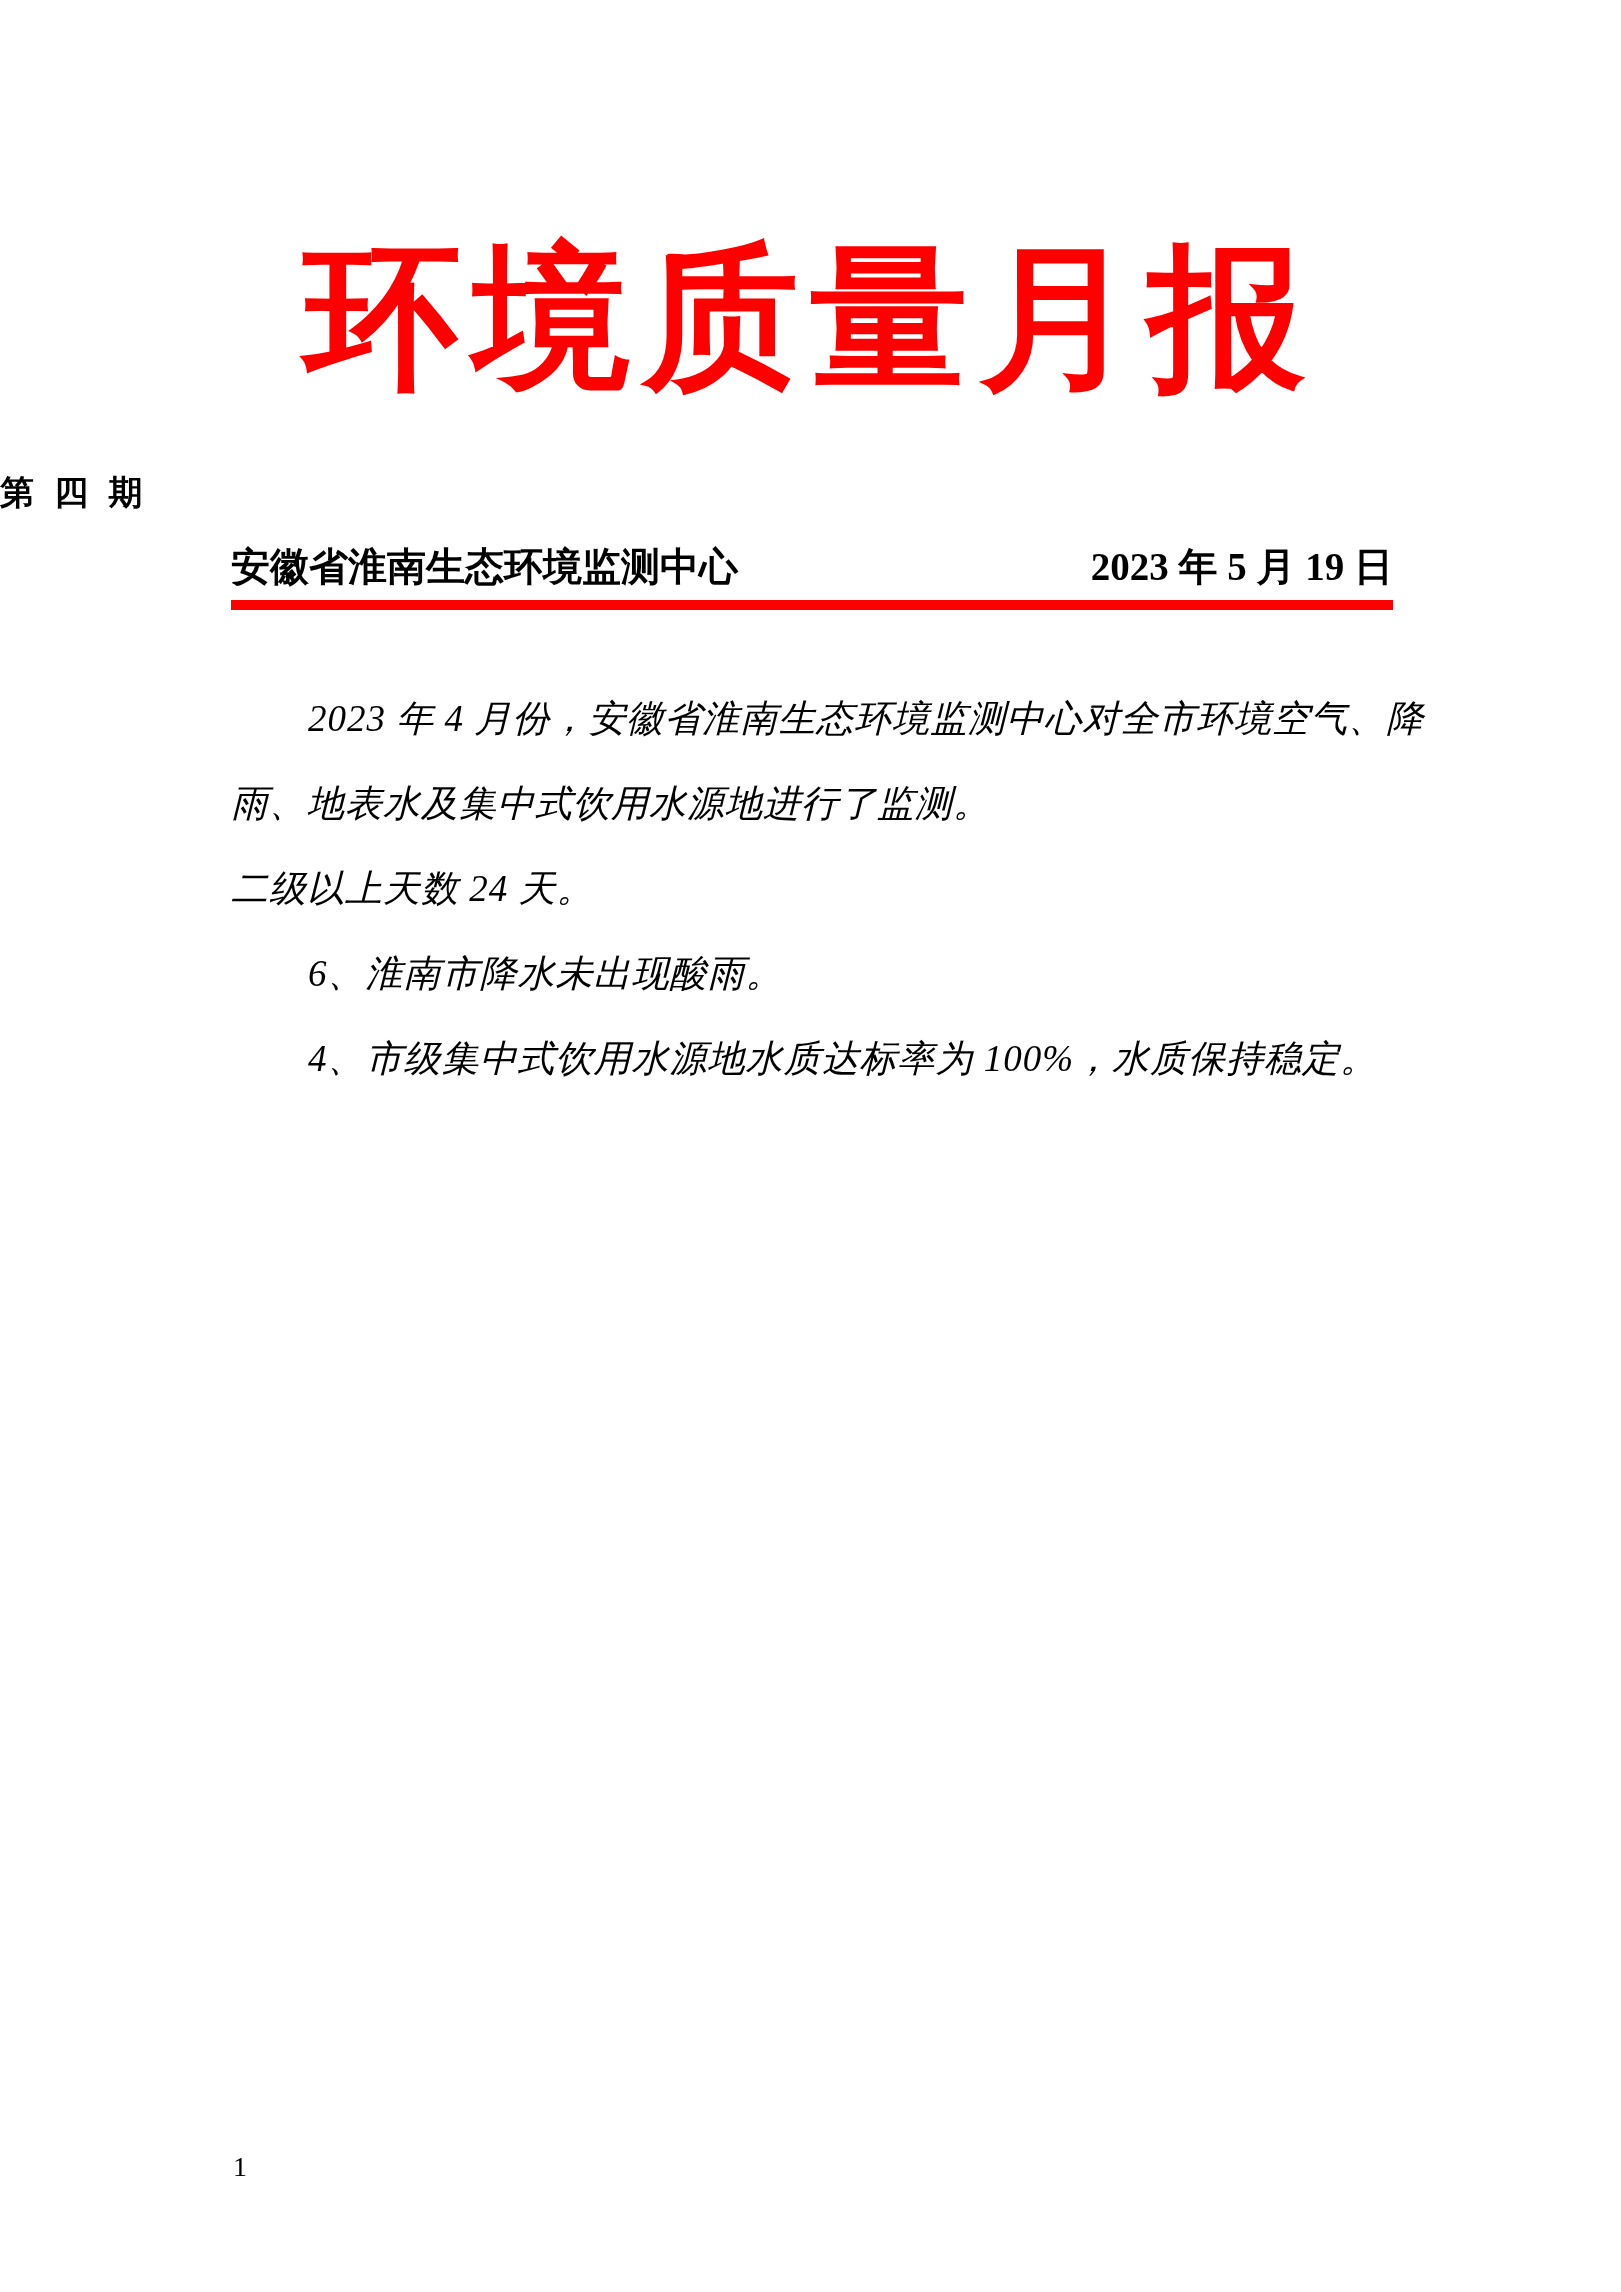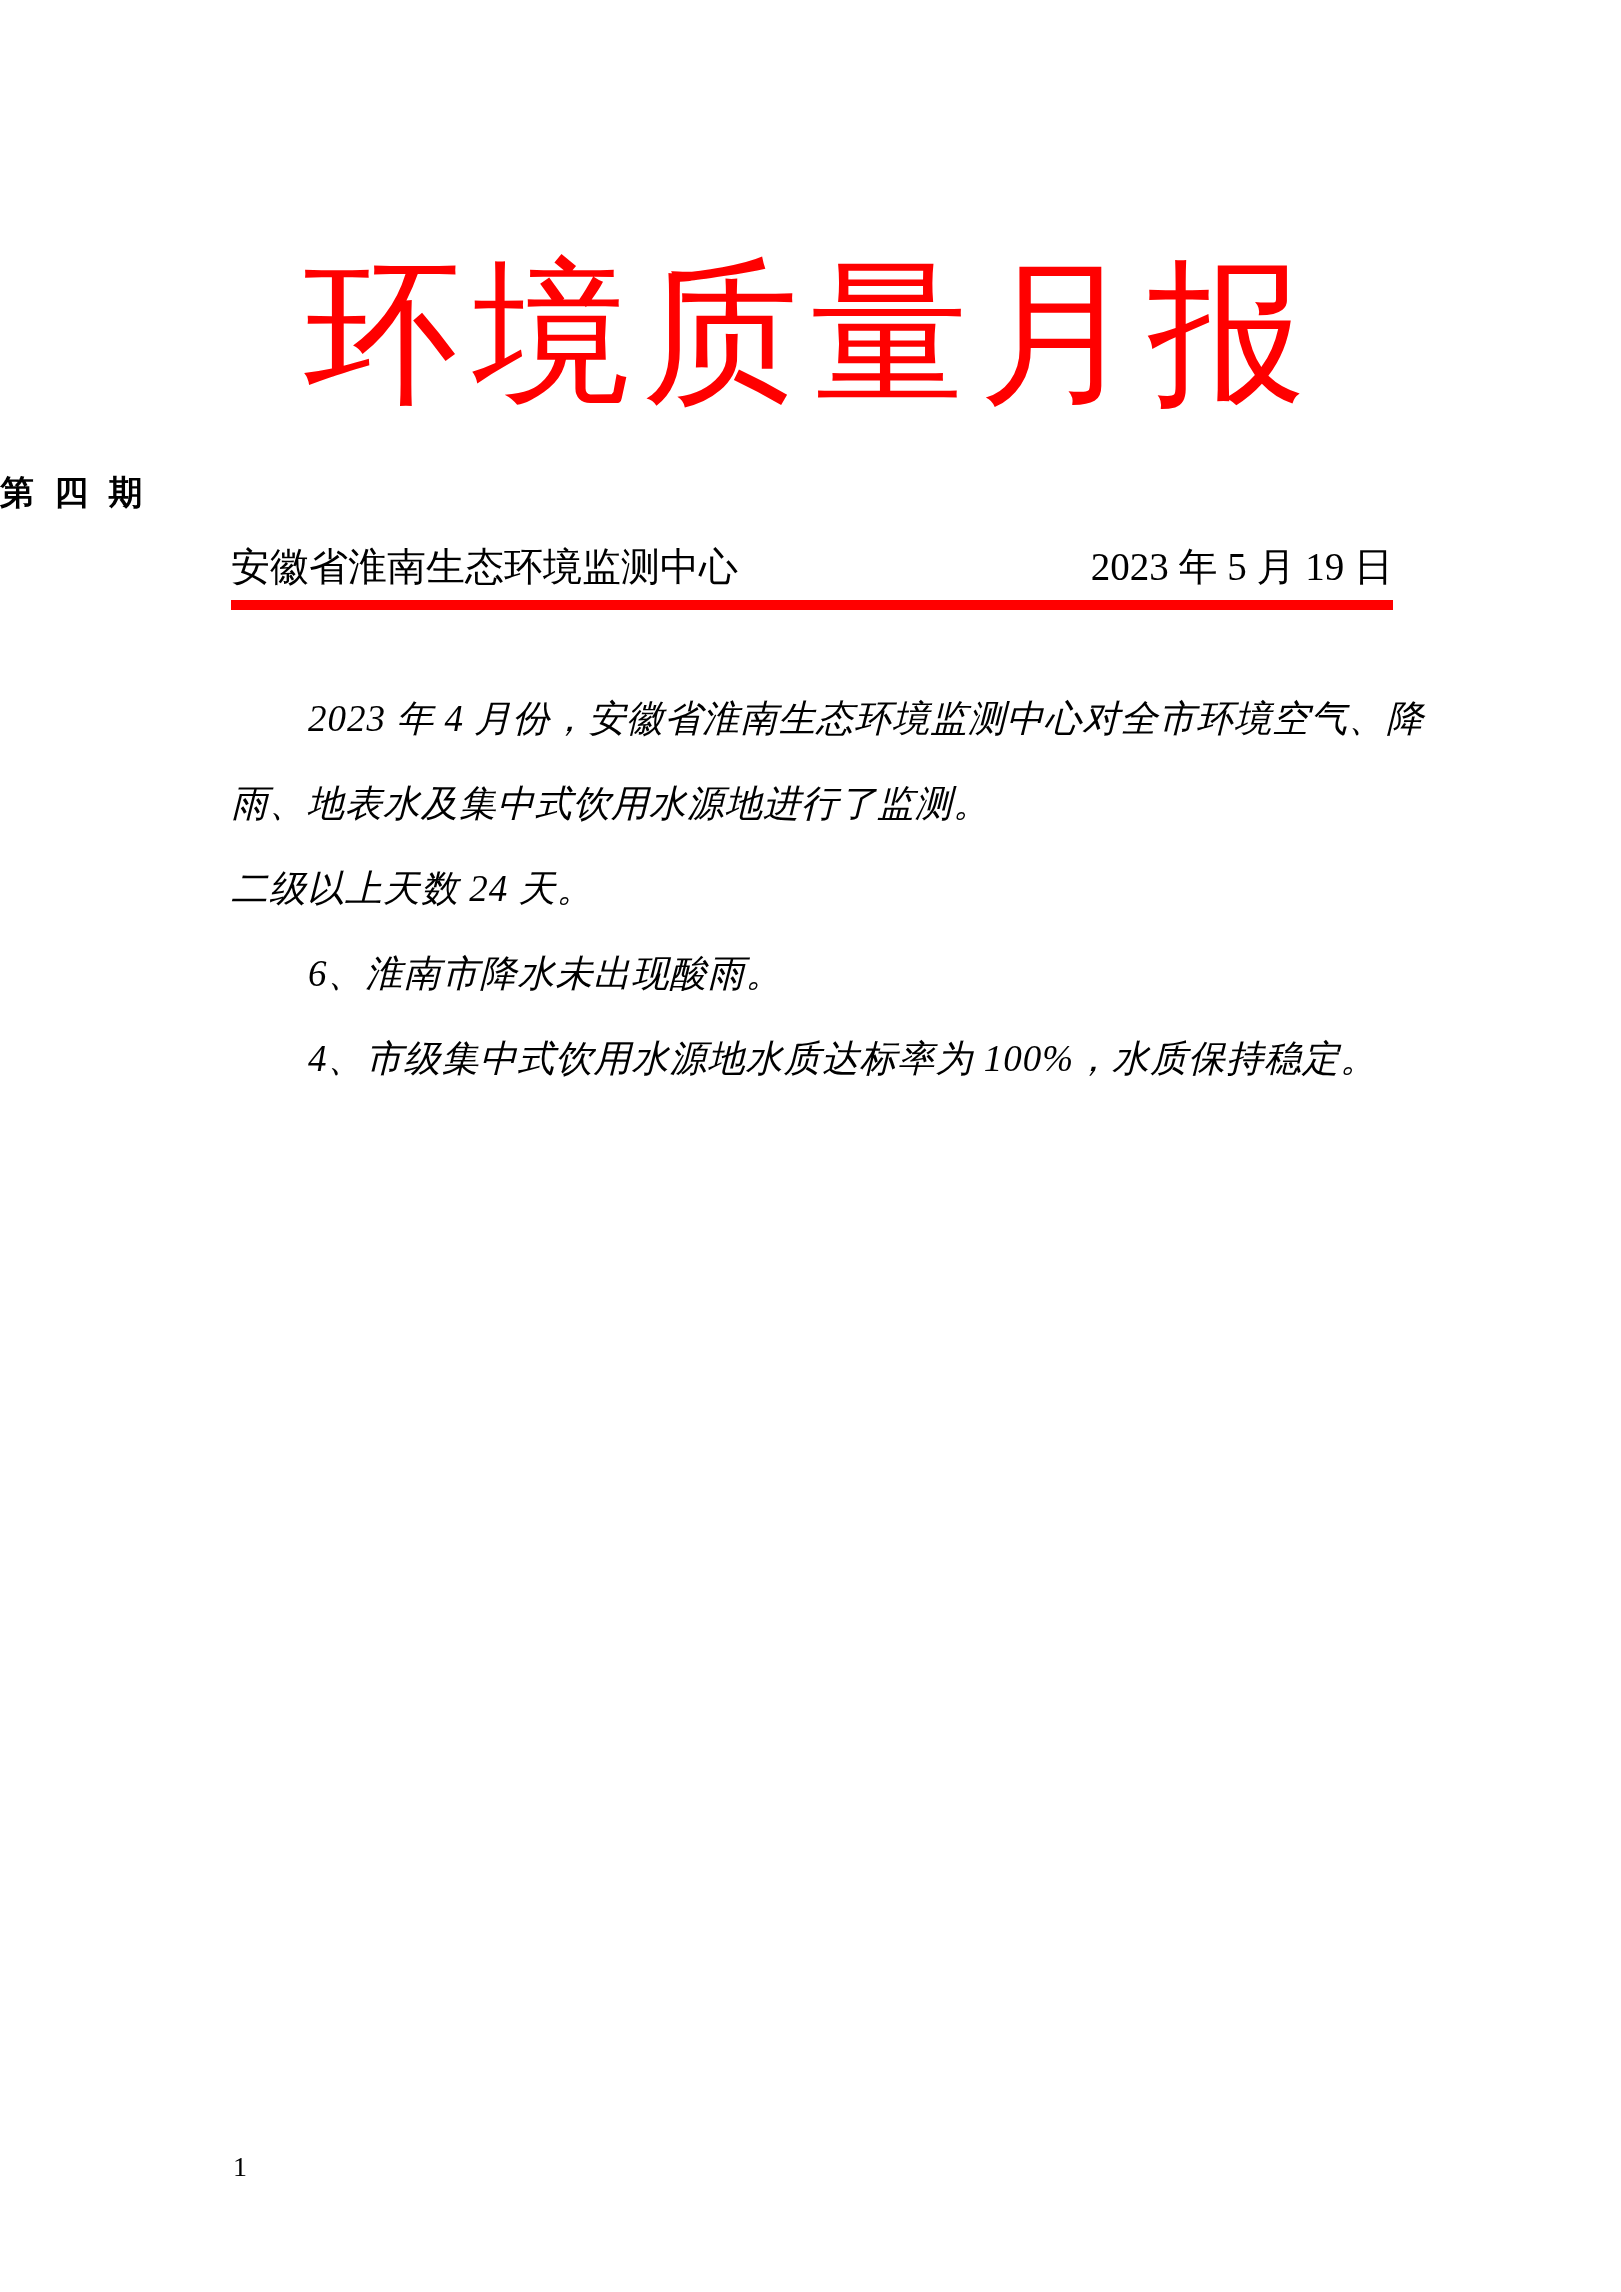--- a/index.html
+++ b/index.html
@@ -11,27 +11,27 @@
     position: relative;
     width: 1621px;
     height: 2293px;
     background: #ffffff;
     overflow: hidden;
     font-family: "Liberation Serif", "DejaVu Serif", serif;
     color: #000000;
   }
   .doc-title {
     position: absolute;
-    top: 248px;
+    top: 233px;
     left: 0;
     width: 100%;
     text-align: center;
     font-size: 157px;
     line-height: 172px;
-    font-weight: normal;
+    font-weight: bold;
     color: #ff0000;
     letter-spacing: 11.8px;
     white-space: nowrap;
   }
   .issue-label {
     position: absolute;
     top: 472px;
     left: 0;
     width: 100%;
     text-align: left;
@@ -46,20 +46,21 @@
     position: absolute;
     top: 543px;
     left: 231px;
     width: 1162px;
     display: flex;
     justify-content: space-between;
     align-items: baseline;
     font-size: 39px;
     line-height: 47px;
     white-space: nowrap;
+    font-weight: bold;
   }
   .header-org { text-align: left; }
   .header-date { text-align: right; }
   .red-rule {
     position: absolute;
     top: 600px;
     left: 231px;
     width: 1162px;
     height: 9.8px;
     background: #ff0000;

